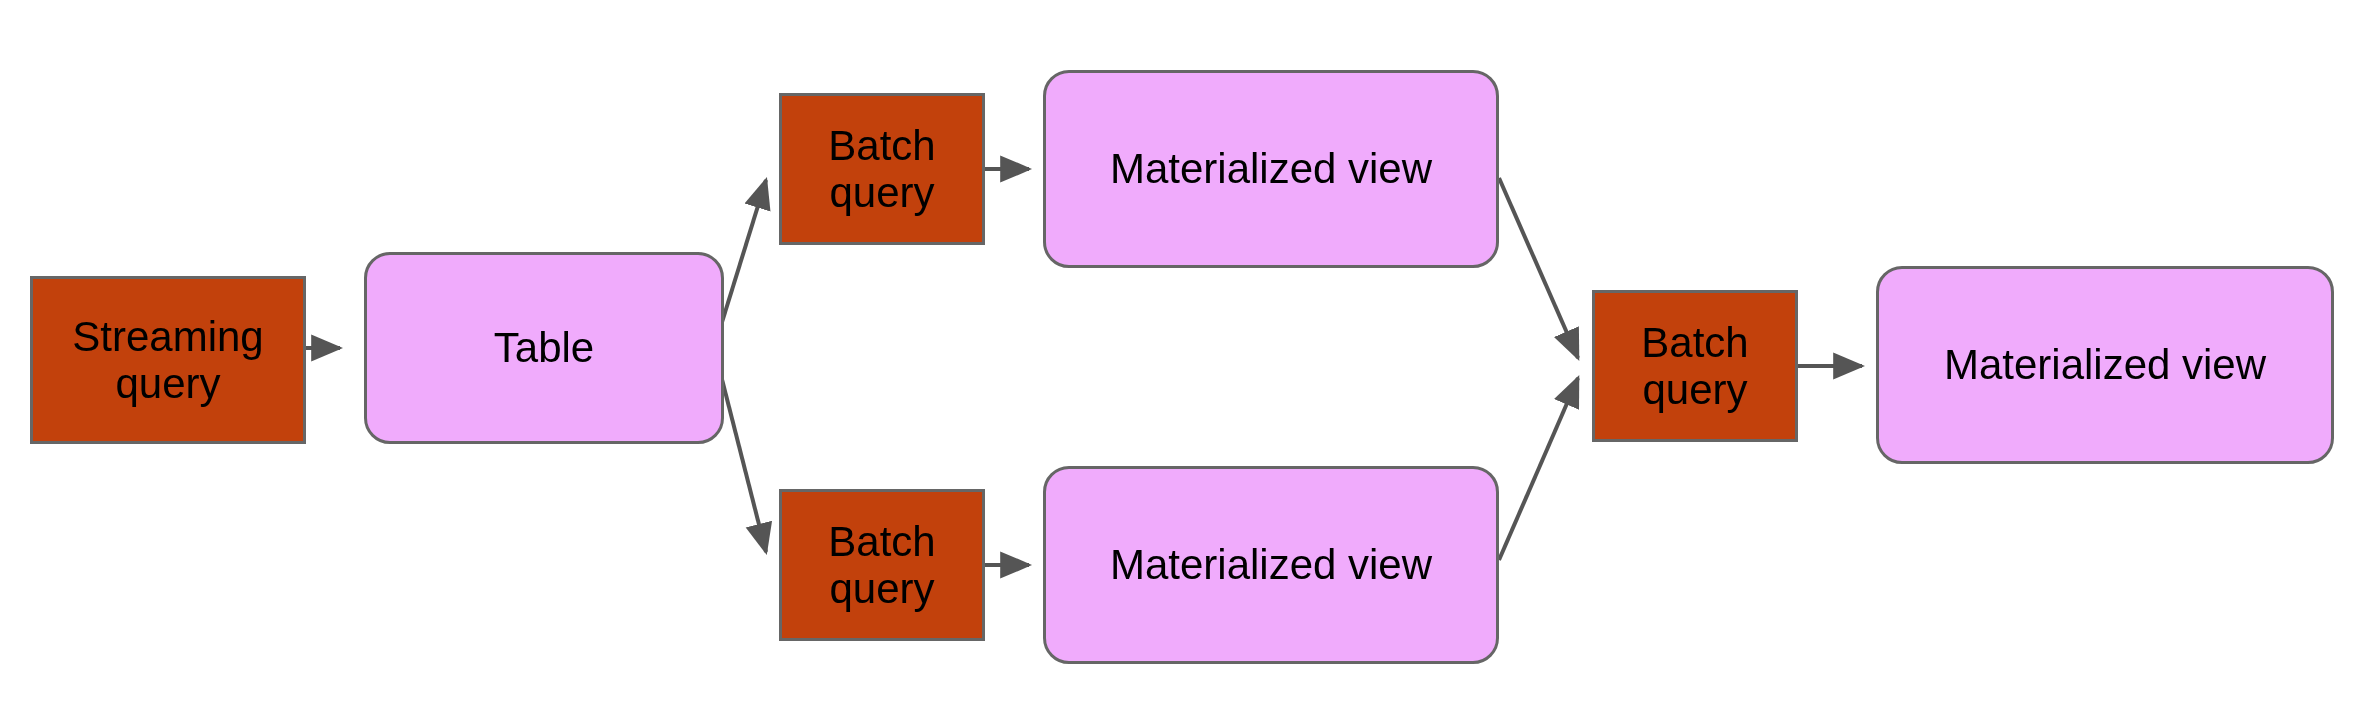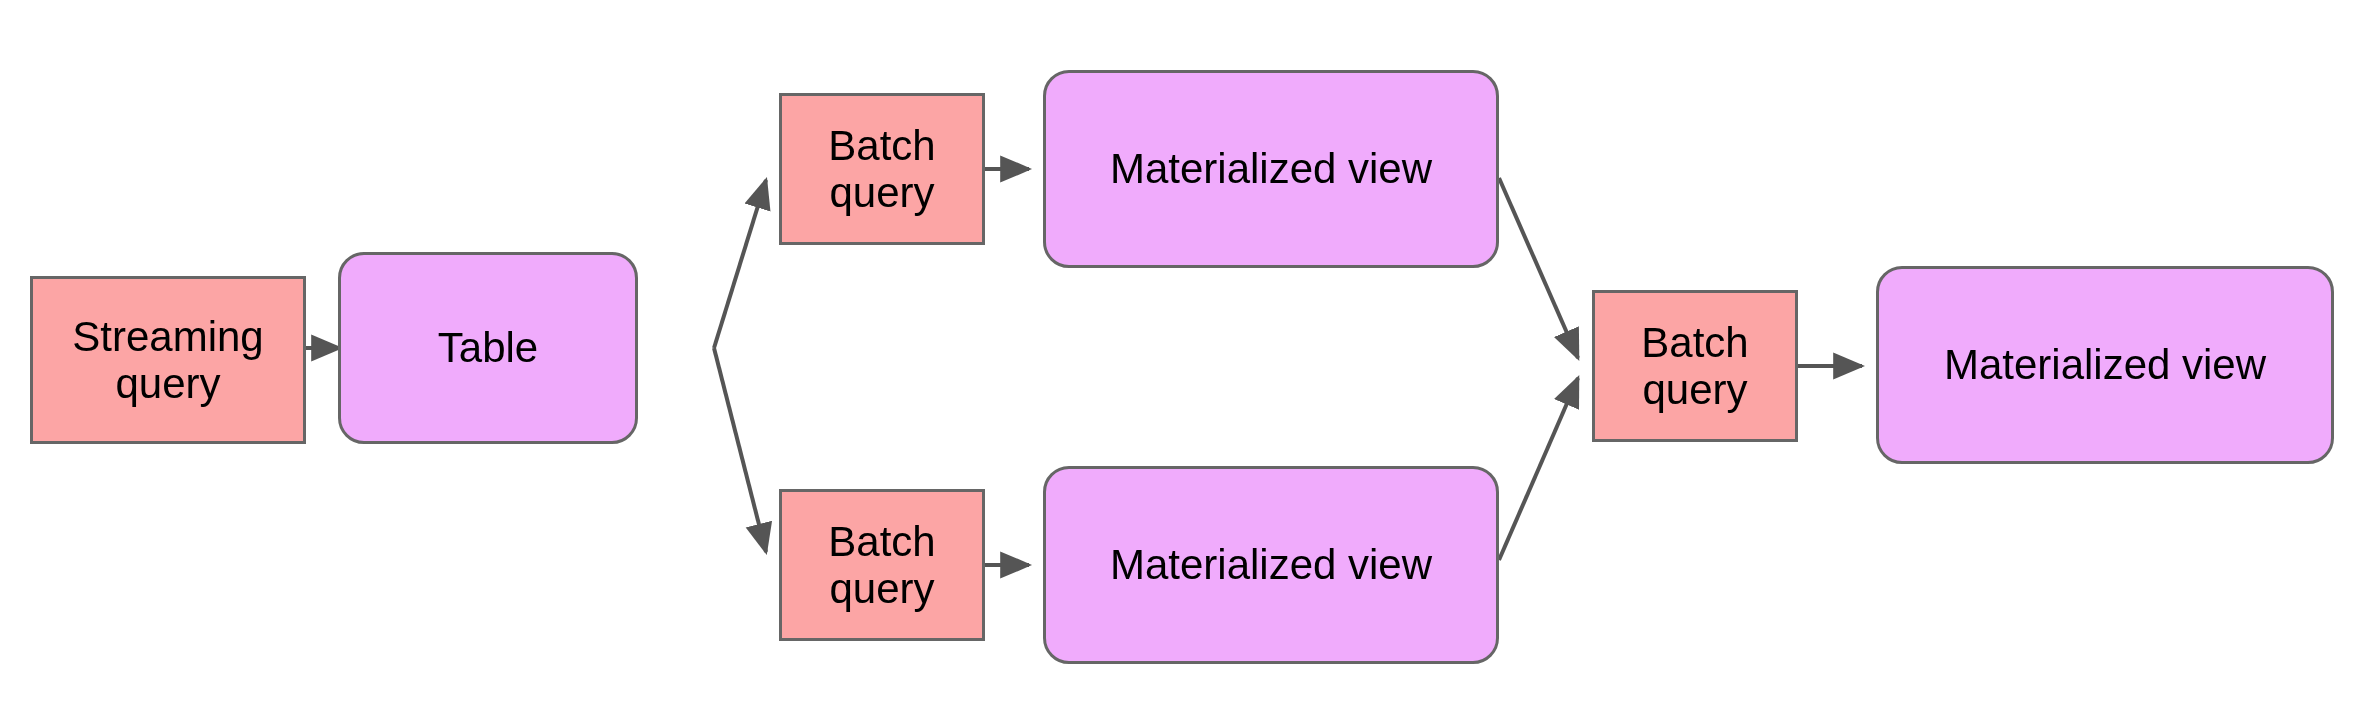--- a/index.html
+++ b/index.html
@@ -36,21 +36,21 @@
     border: 3px solid #666666;
     color: #000000;
     font-family: "Liberation Sans", sans-serif;
     font-size: 42px;
     line-height: 1.12;
     letter-spacing: 0px;
     white-space: pre-line;
     z-index: 2;
   }
   .node.query {
-    background: #fca5a5;
+    background: #c2410c;
     border-radius: 0px;
   }
   .node.store {
     background: #f0abfc;
     border-radius: 26px;
   }
   .node-label {
     display: block;
     padding: 0 10px;
   }
@@ -74,21 +74,21 @@
         <path d="M 985,565 L 1029,565" fill="none" stroke="#555555" stroke-width="4" stroke-linecap="butt" marker-end="url(#arrowhead)"></path>
         <path d="M 1499,178 L 1578,358" fill="none" stroke="#555555" stroke-width="4" stroke-linecap="butt" marker-end="url(#arrowhead)"></path>
         <path d="M 1499,560 L 1578,378" fill="none" stroke="#555555" stroke-width="4" stroke-linecap="butt" marker-end="url(#arrowhead)"></path>
         <path d="M 1798,366 L 1862,366" fill="none" stroke="#555555" stroke-width="4" stroke-linecap="butt" marker-end="url(#arrowhead)"></path>
       </g>
   </svg>
 
   <div id="node-layer">
       <div class="node query" style="left: 30px; top: 276px; width: 276px; height: 168px;"><span class="node-label">Streaming
 query</span></div>
-      <div class="node store" style="left: 338px; top: 252px; width: 300px; height: 192px;"><span class="node-label">Table</span></div>
+      <div class="node store" style="left: 364px; top: 252px; width: 360px; height: 192px;"><span class="node-label">Table</span></div>
       <div class="node query" style="left: 779px; top: 93px; width: 206px; height: 152px;"><span class="node-label">Batch
 query</span></div>
       <div class="node store" style="left: 1043px; top: 70px; width: 456px; height: 198px;"><span class="node-label">Materialized view</span></div>
       <div class="node query" style="left: 779px; top: 489px; width: 206px; height: 152px;"><span class="node-label">Batch
 query</span></div>
       <div class="node store" style="left: 1043px; top: 466px; width: 456px; height: 198px;"><span class="node-label">Materialized view</span></div>
       <div class="node query" style="left: 1592px; top: 290px; width: 206px; height: 152px;"><span class="node-label">Batch
 query</span></div>
       <div class="node store" style="left: 1876px; top: 266px; width: 458px; height: 198px;"><span class="node-label">Materialized view</span></div>
     </div>

